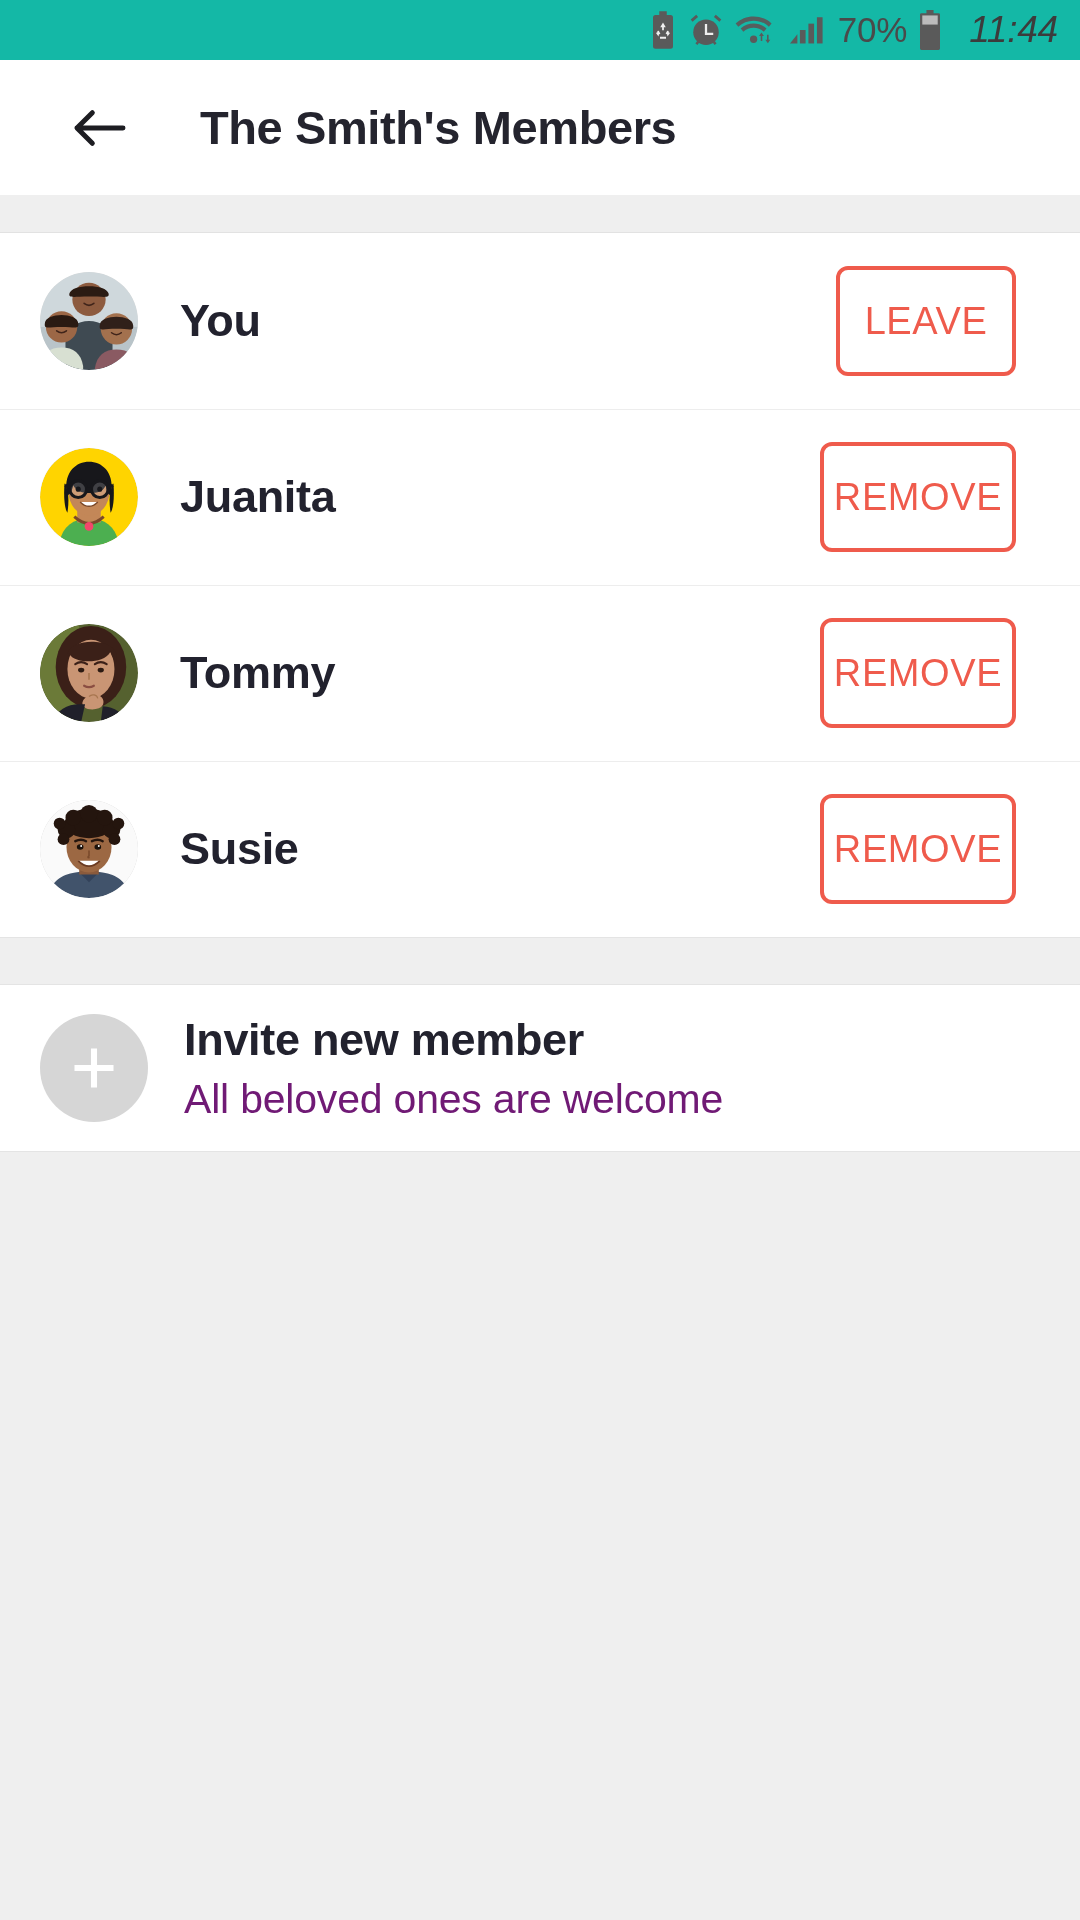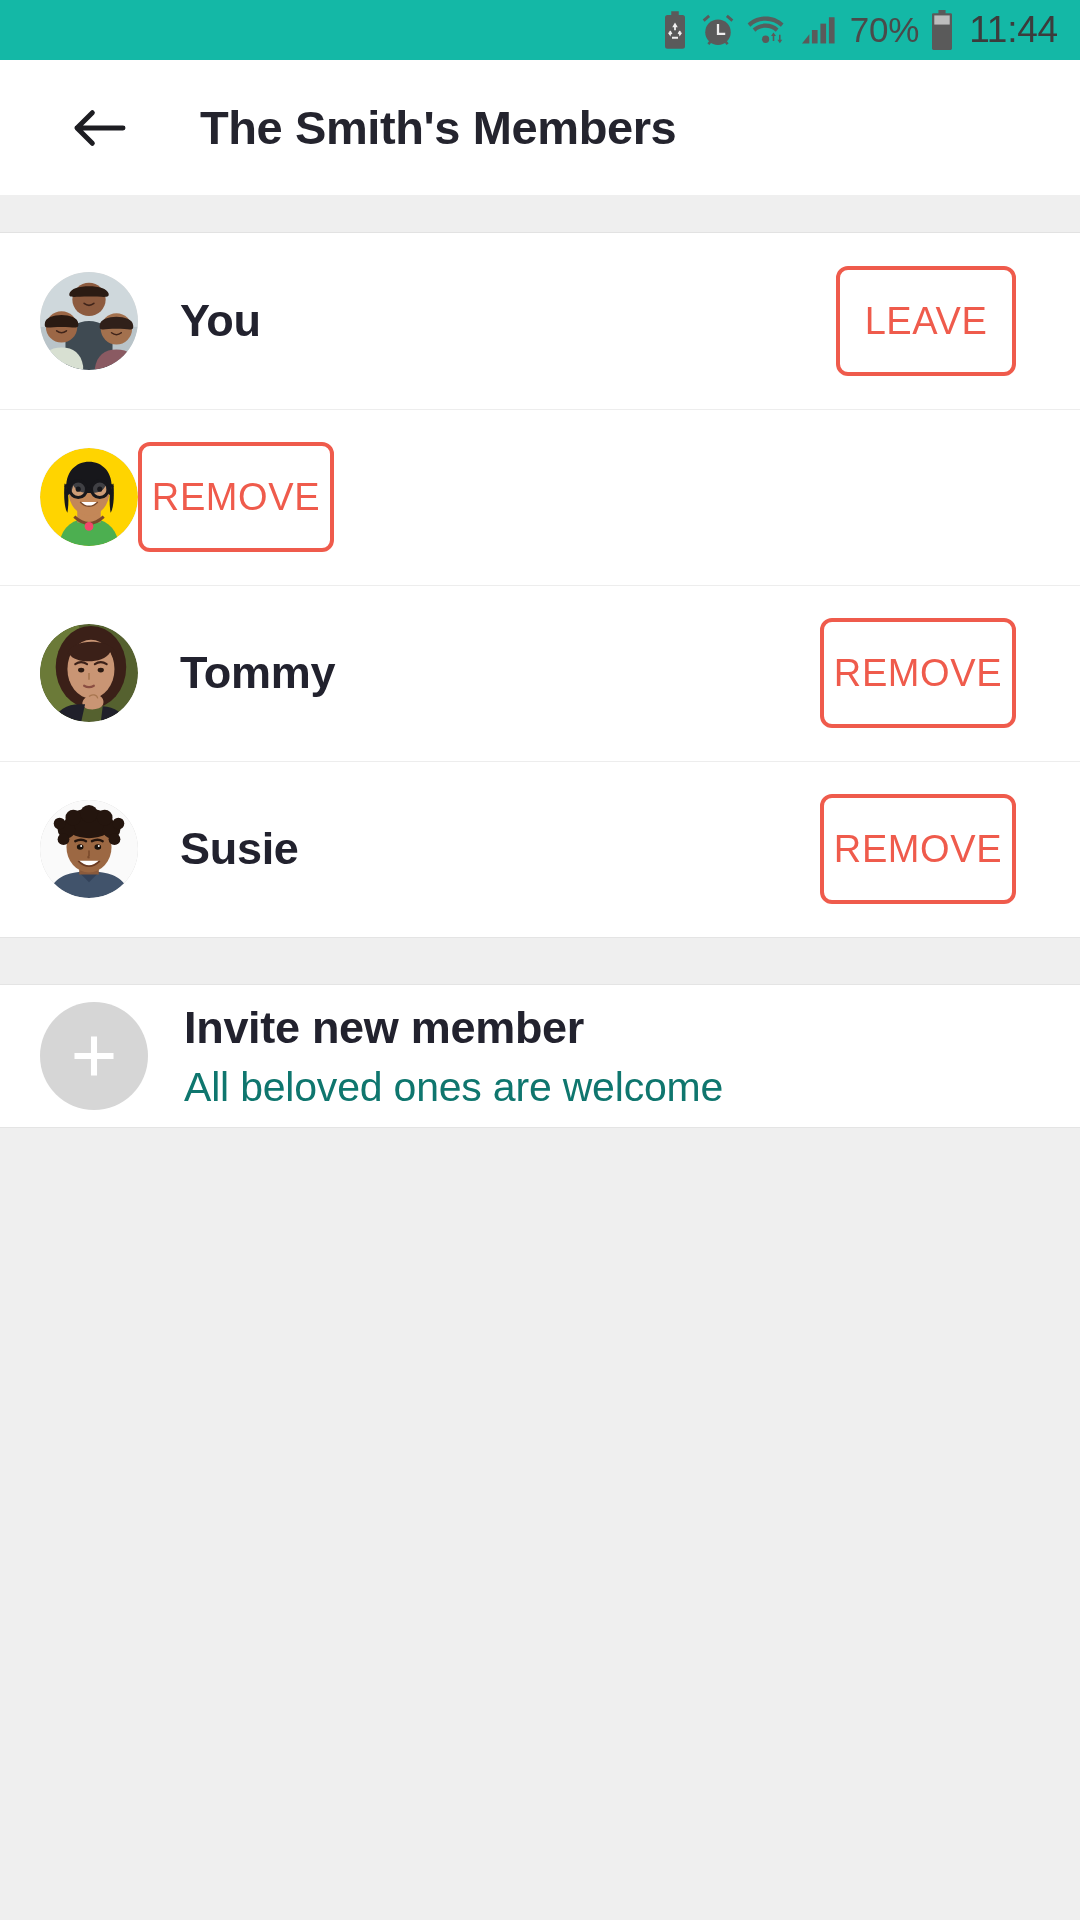--- a/index.html
+++ b/index.html
@@ -17,21 +17,21 @@
     background:#14b8a6;
     display:flex; align-items:center; justify-content:flex-end;
     padding-right:22px;
     gap:11px;
   }
   .sb-icon{ display:flex; align-items:center; color:#5A5A5A; }
   .sb-text{
     color:#4A4A4A; font-size:35px; letter-spacing:-.2px;
     font-family:"Liberation Sans", sans-serif;
   }
-  .sb-clock{ font-size:37px; color:#3C3C3C; margin-left:4px; }
+  .sb-clock{ font-size:37px; color:#3C3C3C; margin-left:16px;font-style:italic; }
 
   
   .appbar{
     height:135px; width:100%;
     background:#FFFFFF;
     display:flex; align-items:center;
     padding-left:64px;
     box-shadow:0 1px 0 rgba(0,0,0,.04);
   }
   .back-btn{
@@ -91,38 +91,38 @@
     height:110px;
     display:flex; align-items:center; justify-content:center;
     cursor:pointer;
     font-family:"Liberation Sans", sans-serif;
   }
   .btn-leave{ width:180px; }
   .btn-remove{ width:196px; }
 
   
   .invite-row{
-    height:142px; width:100%;
+    height:166px; width:100%;
     display:flex; align-items:center;
     padding:0 40px 0 40px;
     background:#FFFFFF;
   }
   .plus-circle{
     width:108px; height:108px; border-radius:50%;
     background:#D6D6D6;
     display:flex; align-items:center; justify-content:center;
     flex:none;
   }
   .plus-circle svg{ display:block; }
   .invite-text{ margin-left:36px; display:flex; flex-direction:column; gap:10px; }
   .invite-title{
     font-size:45px; font-weight:700; color:#22222E; letter-spacing:-.3px;
   }
   .invite-sub{
-    font-size:41px; color:#0f766e; letter-spacing:-.2px;
+    font-size:41px; color:#701a75; letter-spacing:-.2px;
   }
 
   .screen{ display:flex; flex-direction:column; height:1920px; }
 </style>
 </head>
 <body>
 
 <div class="screen">
 
   <div class="statusbar">
@@ -239,20 +239,21 @@
             <circle cx="61" cy="42" r="2.6" fill="#17171B"></circle>
 
             <path d="M41 55q9 9 18 0z" fill="#FFFFFF"></path>
             <path d="M41 55q9 9 18 0" fill="none" stroke="#7C4A2A" stroke-width="1.4"></path>
 
             <path d="M35 70q15 14 30 0" fill="none" stroke="#7A4A2C" stroke-width="3"></path>
             <circle cx="50" cy="80" r="4.5" fill="#F2476B"></circle>
           </g>
         </svg>
       </div>
+      <div class="row-name">Juanita</div>
       <div class="action-btn btn-remove">REMOVE</div>
     </div>
 
     <div class="row">
       <div class="avatar">
         <svg viewBox="0 0 100 100">
           <defs>
               <clipPath id="c3">
                 <circle cx="50" cy="50" r="50"></circle>
               </clipPath>

